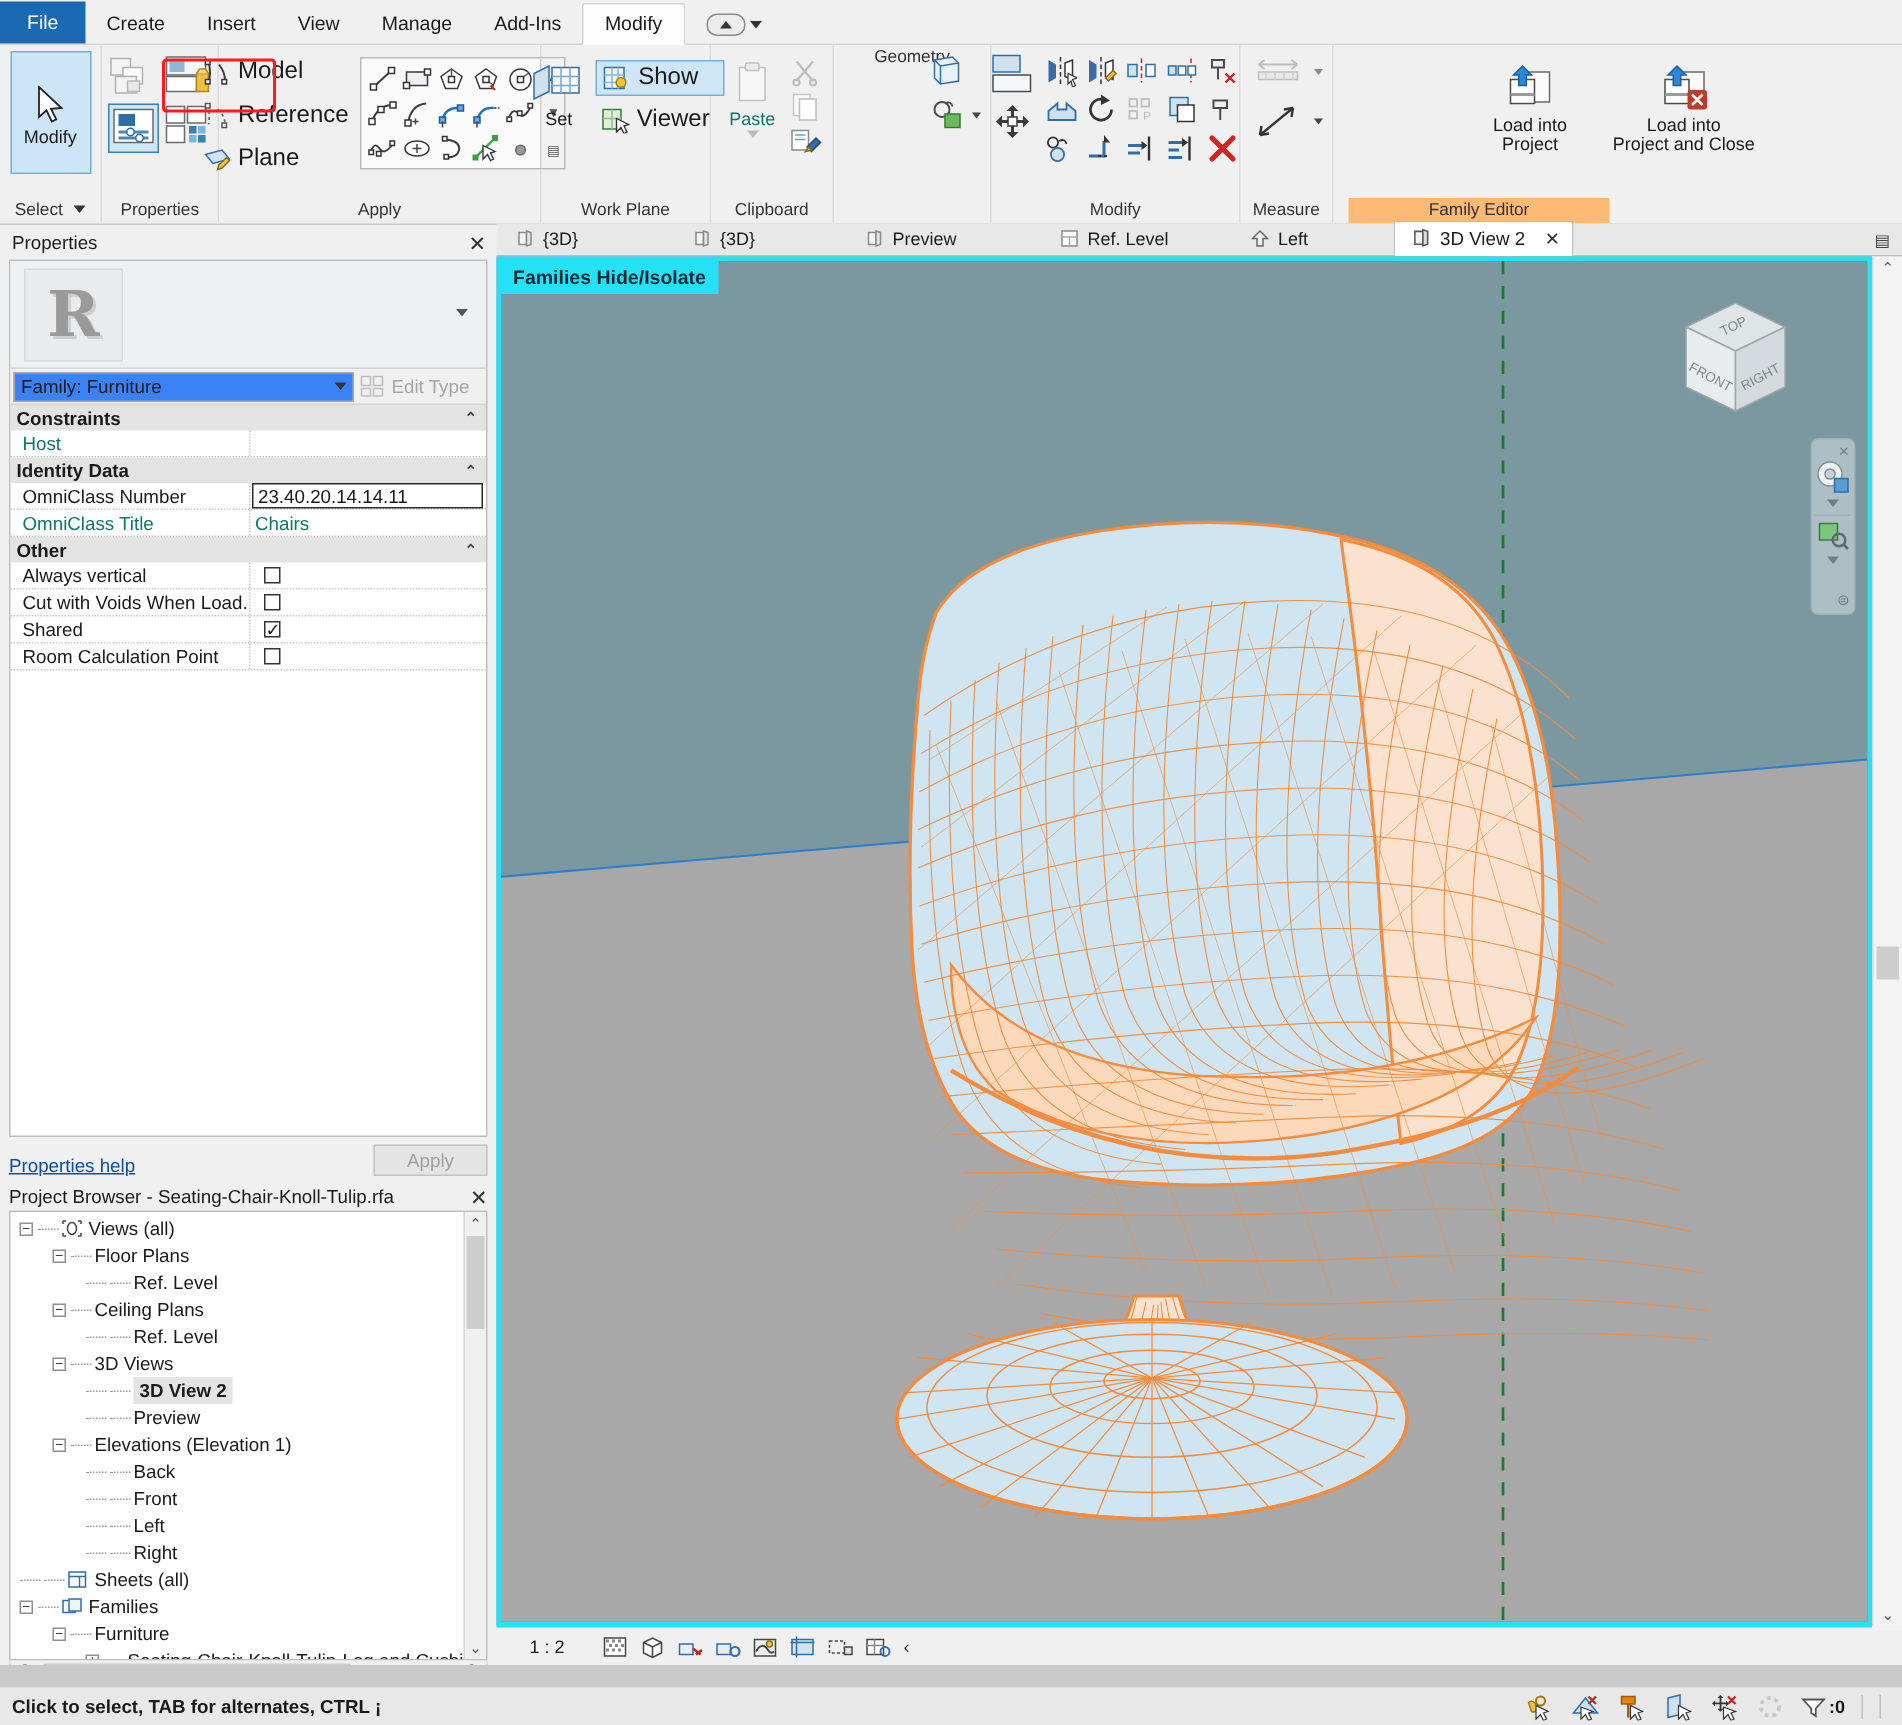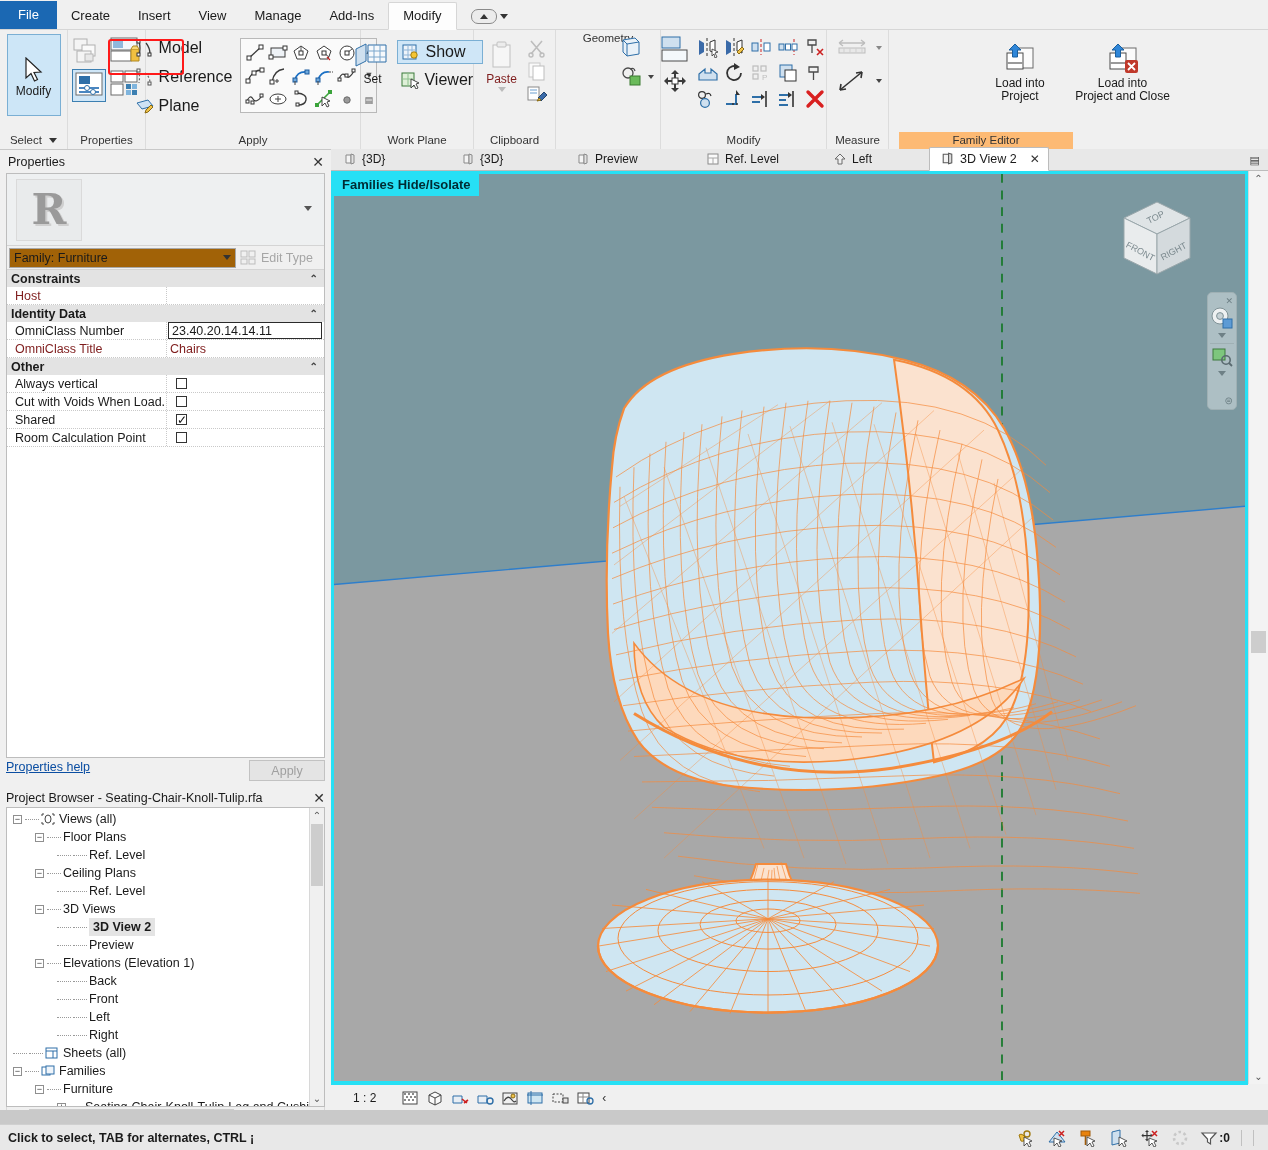--- a/index.html
+++ b/index.html
@@ -37,21 +37,21 @@
   .panel-title { font-size: 11.5px; color: #333; text-align: center; height: 17px; line-height: 17px;
                  width: 100%; }
   .panel-title.hl { background: #fdba74; }
 
   .bigbtn { display: flex; flex-direction: column; align-items: center; width: 54px;
             padding-top: 5px; cursor: default; }
   .bigbtn .lbl { font-size: 12px; text-align: center; line-height: 13px; margin-top: 2px; }
   .bigbtn.sel { background: #cde6f7; border: 1px solid #7aafd4; }
   .smallrow { display: flex; align-items: center; gap: 4px; height: 24px; padding: 0 2px; }
   .smallrow .lbl { font-size: 16px; }
-  .grey { color: #7f1d1d; }
+  .grey { color: #0f766e; }
 
   .dropcaret { width: 0; height: 0; border-left: 3.5px solid transparent;
                border-right: 3.5px solid transparent; border-top: 4px solid #444; margin-left: 3px; }
 
   
   .ic { display: inline-block; position: relative; flex: none; }
 
   
   .cursor-arrow { width: 22px; height: 26px; }
 
@@ -76,39 +76,39 @@
   .props { position: absolute; left: 6px; right: 5px; top: 22px; height: 585px;
            background: #fff; border: 1px solid #bdbdbd; }
   .prop-preview { height: 72px; background: #eef0f1; border-bottom: 1px solid #d4d4d4;
                   display: flex; align-items: center; position: relative; }
   .rbox { width: 66px; height: 62px; margin-left: 9px; background: #e9ebec; border: 1px solid #dadada;
           display: flex; align-items: center; justify-content: center; }
   .rlogo { font-family: "DejaVu Serif", serif; font-size: 42px; font-weight: bold; color: #9a9a9a;
            line-height: 1; text-shadow: 2px 2px 0 #cfcfcf; }
   .prop-typerow { height: 24px; display: flex; align-items: center; gap: 4px; padding: 0 2px;
                   background: #f0f0f0; border-bottom: 1px solid #d4d4d4; }
-  .typesel { flex: 1; height: 20px; border: 1px solid #a8a8a8; background: #a16207; display: flex;
+  .typesel { flex: 1; height: 20px; border: 1px solid #a8a8a8; background: #3b82f6; display: flex;
              align-items: center; justify-content: space-between; padding: 0 4px; font-size: 12.5px; }
   .edittype { display: flex; align-items: center; gap: 4px; width: 82px; color: #a6a6a6; font-size: 12.5px; }
 
   .ptable { font-size: 12.5px; }
   .pgroup { height: 17px; background: #e3e3e3; display: flex; align-items: center;
             justify-content: space-between; padding: 0 6px 0 4px; font-weight: bold; }
   .chev { font-size: 10px; color: #444; }
   .prow { height: 18px; display: flex; border-bottom: 1px dotted #c9c9c9; }
   .pkey { width: 160px; padding-left: 8px; line-height: 18px; border-right: 1px dotted #c9c9c9;
           overflow: hidden; white-space: nowrap; }
   .pval { flex: 1; line-height: 18px; padding-left: 3px; position: relative; }
   .pval.boxed { border: 1px solid #2b2b2b; margin: 0 2px 0 1px; line-height: 16px; }
   .cbx { width: 11px; height: 11px; border: 1px solid #333; background: #fff; display: inline-block;
          margin: 3px 0 0 6px; position: relative; }
   .cbx.on::after { content: "✓"; position: absolute; left: 0px; top: -4px; font-size: 12px; color: #111; }
 
   .prophelp { position: absolute; left: 6px; right: 5px; top: 609px; height: 24px;
-              display: flex; align-items: flex-start; justify-content: space-between; }
+              display: flex; align-items: flex-end; justify-content: space-between; }
   .link { color: #0b4ea2; text-decoration: underline; font-size: 12.5px; }
   .applybtn { width: 76px; height: 21px; background: #e4e4e4; border: 1px solid #c2c2c2;
               color: #a0a0a0; font-size: 12.5px; display: flex; align-items: center;
               justify-content: center; }
 
   
   .pbrowser { position: absolute; left: 6px; right: 5px; top: 637px; bottom: 2px;
               display: flex; flex-direction: column; }
   .pb-head { height: 19px; display: flex; align-items: center; justify-content: space-between;
              font-size: 12.5px; }

